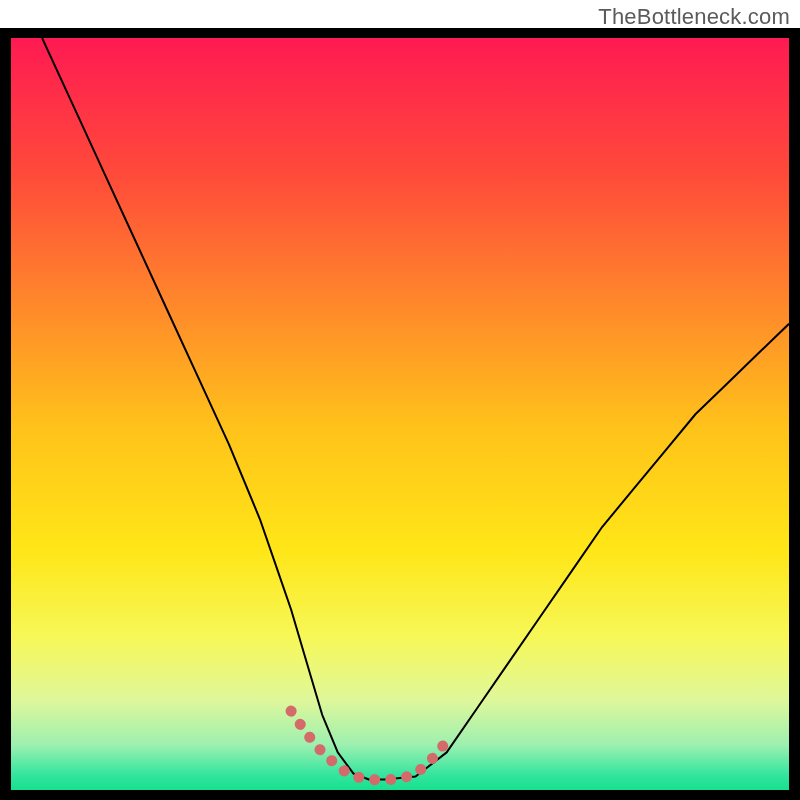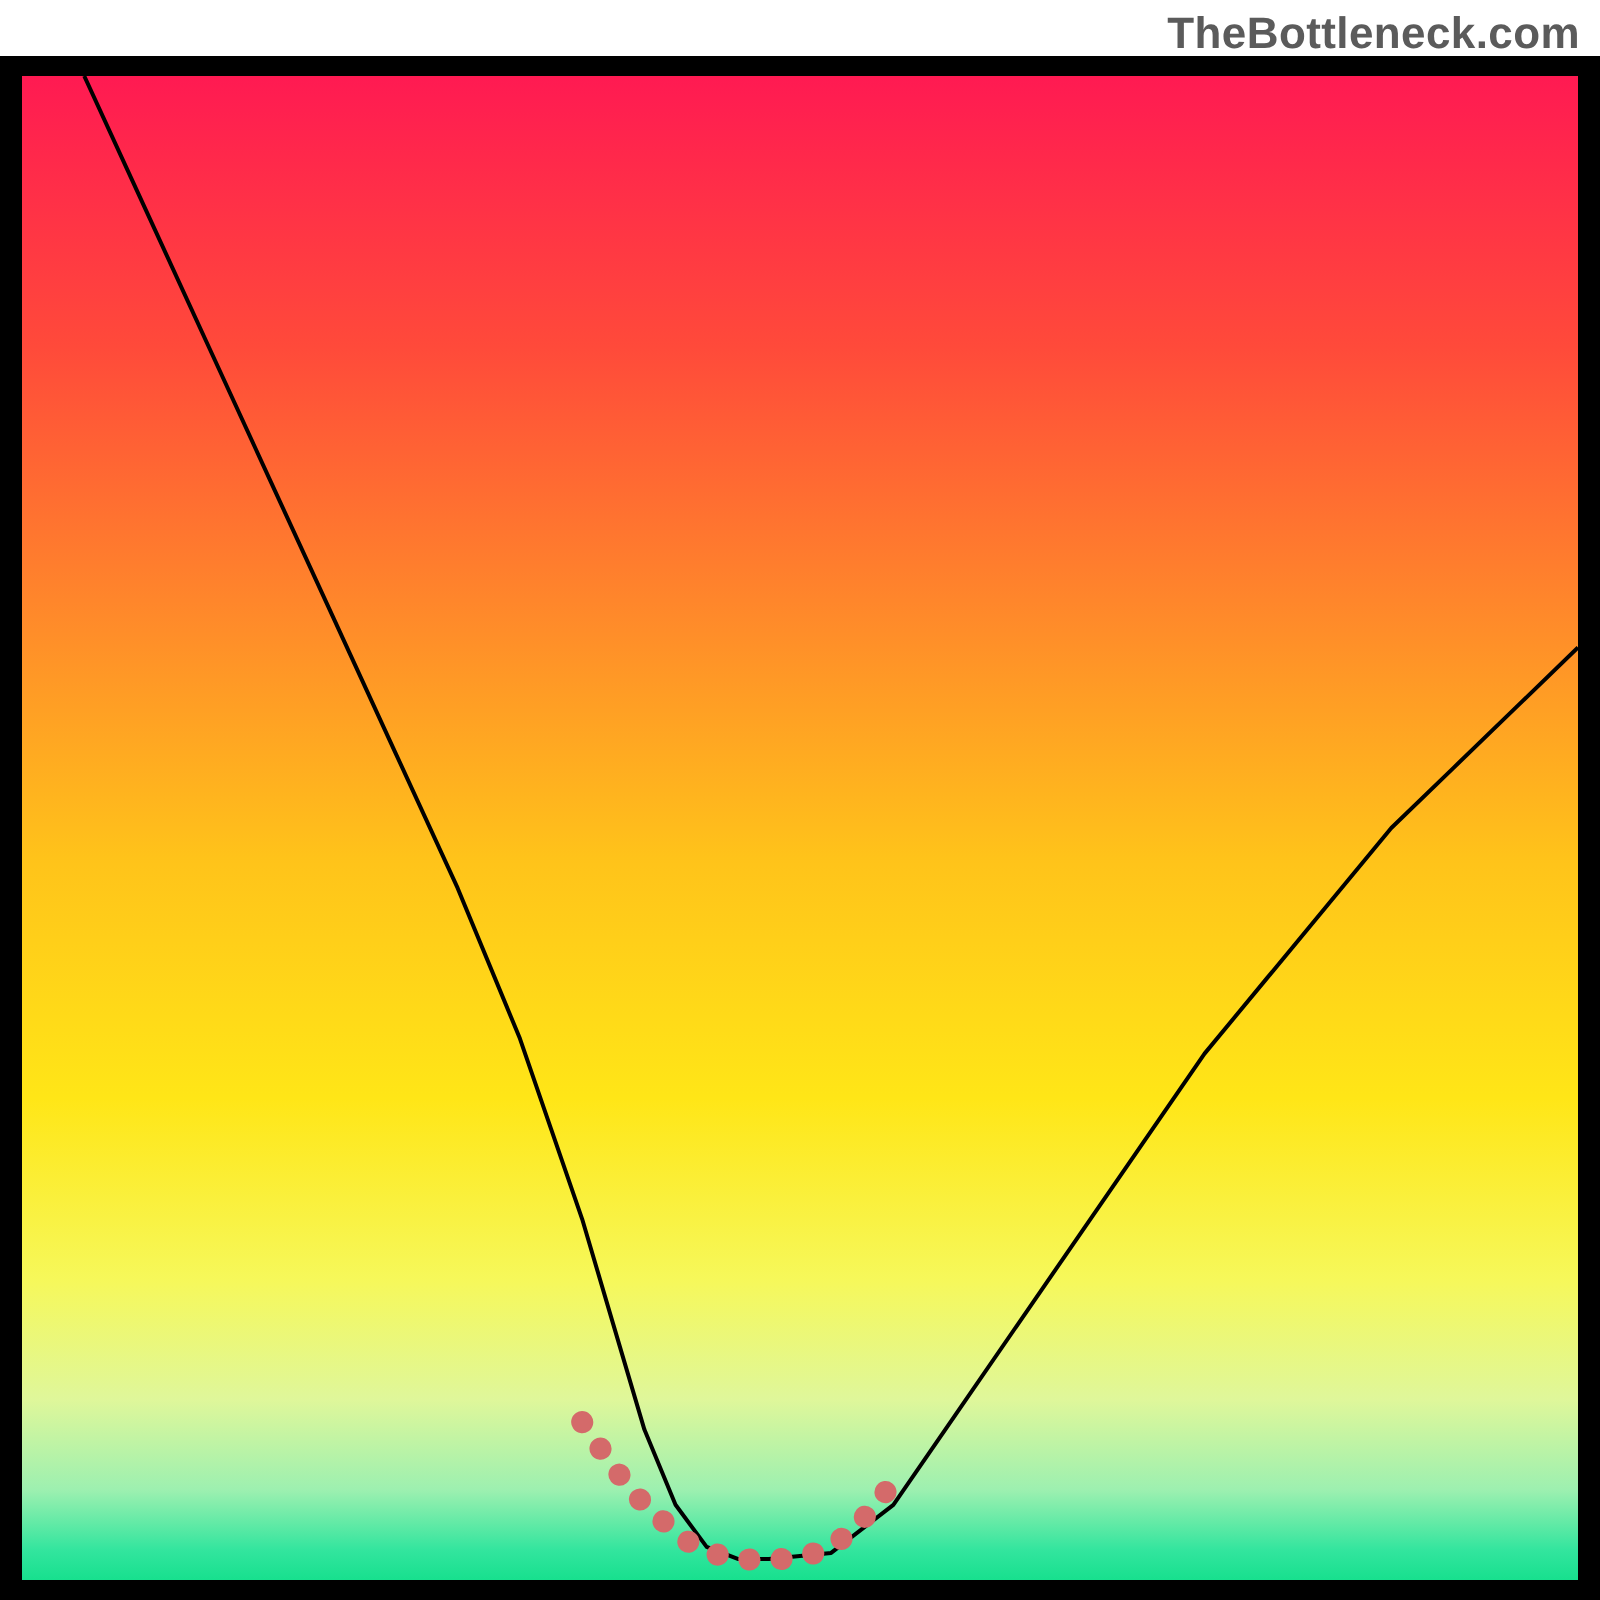--- a/index.html
+++ b/index.html
@@ -11,21 +11,21 @@
     overflow: hidden;
     position: relative;
     font-family: Arial, Helvetica, sans-serif;
   }
   .watermark {
     position: absolute;
     top: 4px;
     right: 10px;
     color: #5b5b5b;
     font-size: 22px;
-    font-weight: 700;
+    font-weight: 400;
     z-index: 10;
     letter-spacing: 0.2px;
   }
   .plot-frame {
     position: absolute;
     left: 0;
     top: 28px;
     width: 800px;
     height: 772px;
     box-sizing: border-box;

